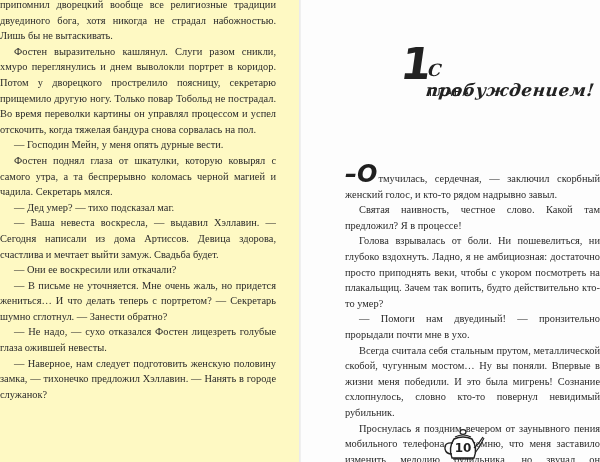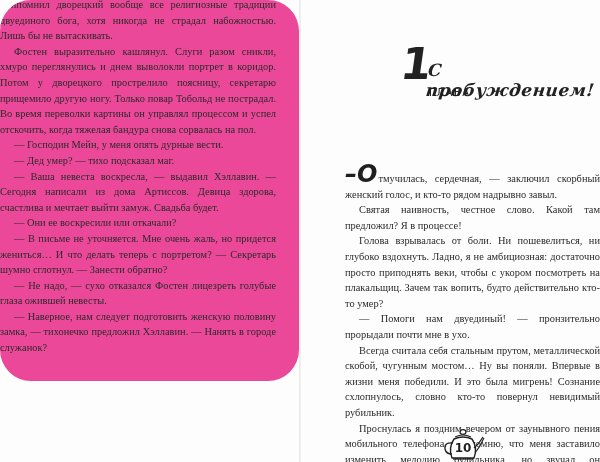--- a/index.html
+++ b/index.html
@@ -4,23 +4,22 @@
 <style>
   html, body { margin: 0; padding: 0; }
   body {
     width: 600px; height: 462px; overflow: hidden; position: relative;
     background: #fdfdfd;
     font-family: "DejaVu Serif", "Liberation Serif", serif;
     color: #2a2a2a;
   }
   .spread { position: absolute; inset: 0; display: flex; }
   .page-left {
-    position: relative; width: 299px; height: 381px; background: #ec4899;
+    position: relative; width: 299px; height: 462px; background: #fef9c3;
     overflow: hidden;
-    border-radius: 31px;
   }
   .gutter {
     position: absolute; left: 299px; top: 0; width: 2px; height: 462px;
     background: linear-gradient(to right, #e8e8e8, #f3f3f3);
   }
   .page-right {
     position: absolute; left: 301px; top: 0; width: 299px; height: 462px;
     background: #fdfdfd; overflow: hidden;
   }
   .text-block {
@@ -72,20 +71,21 @@
 </head>
 <body>
 
 <div class="spread">
 
   <div class="page-left">
     <div class="text-block left-text">
       <p class="p noindent">припомнил дворецкий вообще все религиозные традиции двуединого бога, хотя никогда не страдал набожностью. Лишь бы не вытаскивать.</p>
       <p class="p">Фостен выразительно кашлянул. Слуги разом сникли, хмуро переглянулись и днем выволокли портрет в коридор. Потом у дворецкого прострелило поясницу, секретарю прищемило другую ногу. Только повар Тобольд не пострадал. Во время переволки картины он управлял процессом и успел отскочить, когда тяжелая бандура снова сорвалась на пол.</p>
       <p class="p">— Господин Мейн, у меня опять дурные вести.</p>
+      <p class="p">Фостен поднял глаза от шкатулки, которую ковырял с самого утра, а та беспрерывно коломась черной магией и чадила. Секретарь мялся.</p>
       <p class="p">— Дед умер? — тихо подсказал маг.</p>
       <p class="p">— Ваша невеста воскресла, — выдавил Хэллавин. — Сегодня написали из дома Артиссов. Девица здорова, счастлива и мечтает выйти замуж. Свадьба будет.</p>
       <p class="p">— Они ее воскресили или откачали?</p>
       <p class="p">— В письме не уточняется. Мне очень жаль, но придется жениться… И что делать теперь с портретом? — Секретарь шумно сглотнул. — Занести обратно?</p>
       <p class="p">— Не надо, — сухо отказался Фостен лицезреть голубые глаза ожившей невесты.</p>
       <p class="p">— Наверное, нам следует подготовить женскую половину замка, — тихонечко предложил Хэллавин. — Нанять в городе служанок?</p>
 
     </div>
   </div>
 

